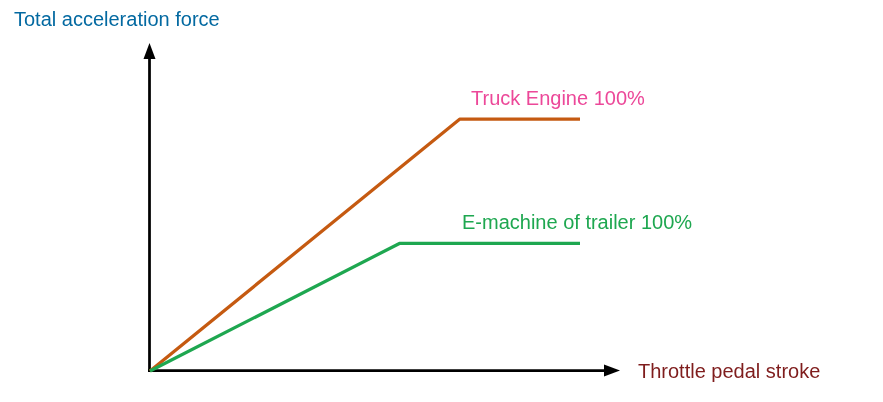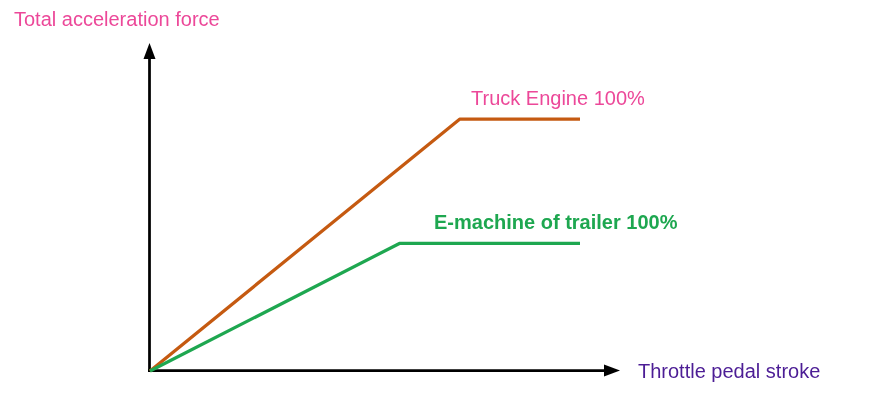--- a/index.html
+++ b/index.html
@@ -14,38 +14,38 @@
     background: #ffffff;
     font-family: "Liberation Sans", "DejaVu Sans", sans-serif;
     overflow: hidden;
   }
   .y-axis-title {
     position: absolute;
     left: 14px;
     top: 6px;
     font-size: 20px;
     line-height: 26px;
-    color: #ec4899;
+    color: #0369a1;
     white-space: nowrap;
   }
   .series-label {
     position: absolute;
     font-size: 20px;
     line-height: 24px;
     white-space: nowrap;
   }
   .series-label-0 { left: 471px; top: 86px; }
-  .series-label-1 { left: 434px; top: 210px; font-weight: bold; }
+  .series-label-1 { left: 462px; top: 210px; }
   .x-axis-title {
     position: absolute;
     left: 638px;
     top: 358px;
     font-size: 20px;
     line-height: 26px;
-    color: #4c1d95;
+    color: #7f1d1d;
     white-space: nowrap;
   }
   svg.plot {
     position: absolute;
     left: 0;
     top: 0;
   }
 </style>
 </head>
 <body>

